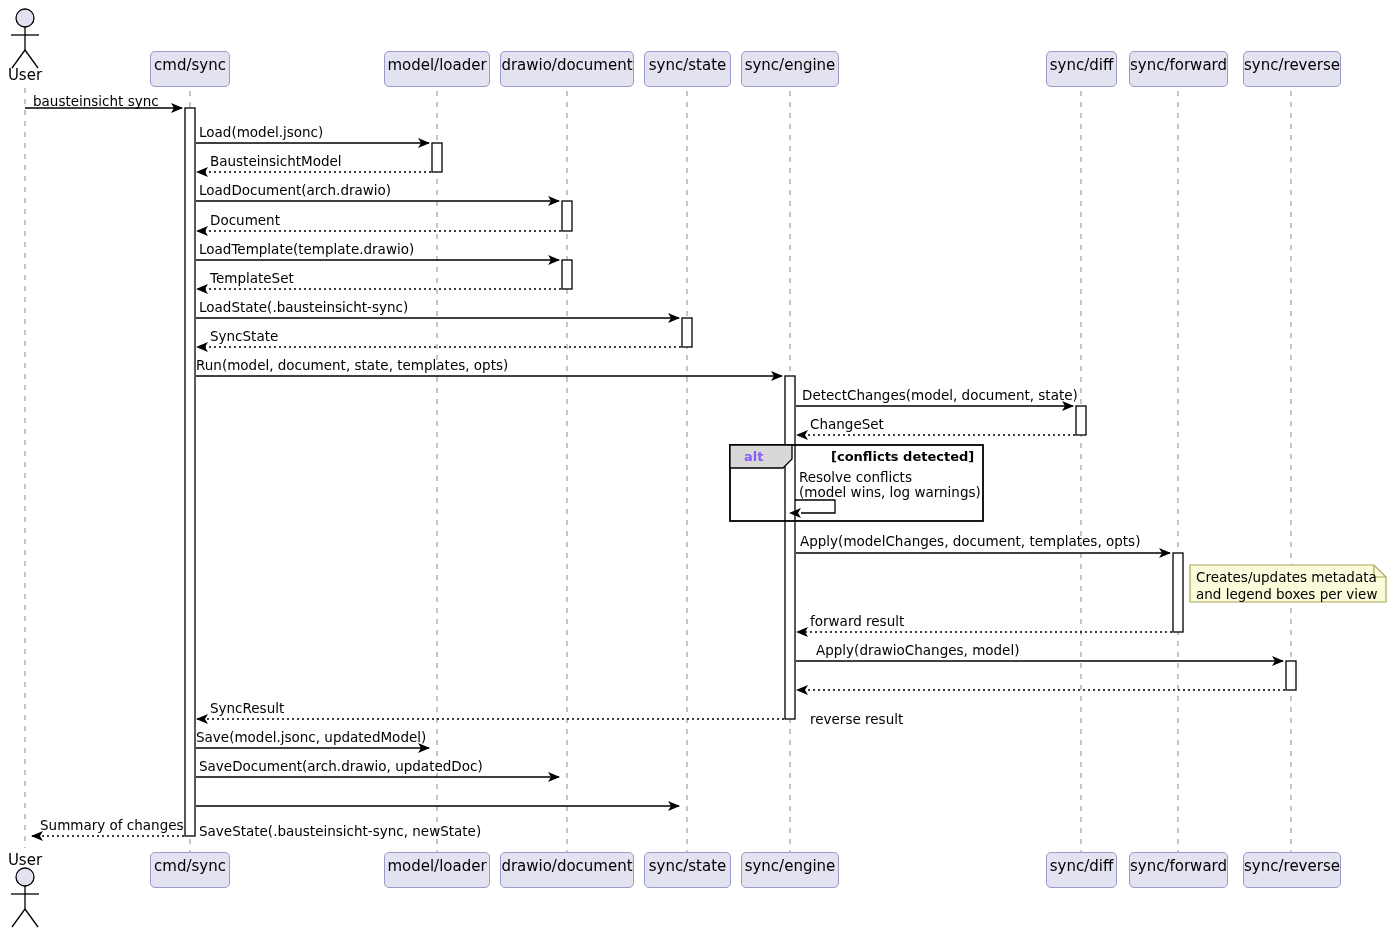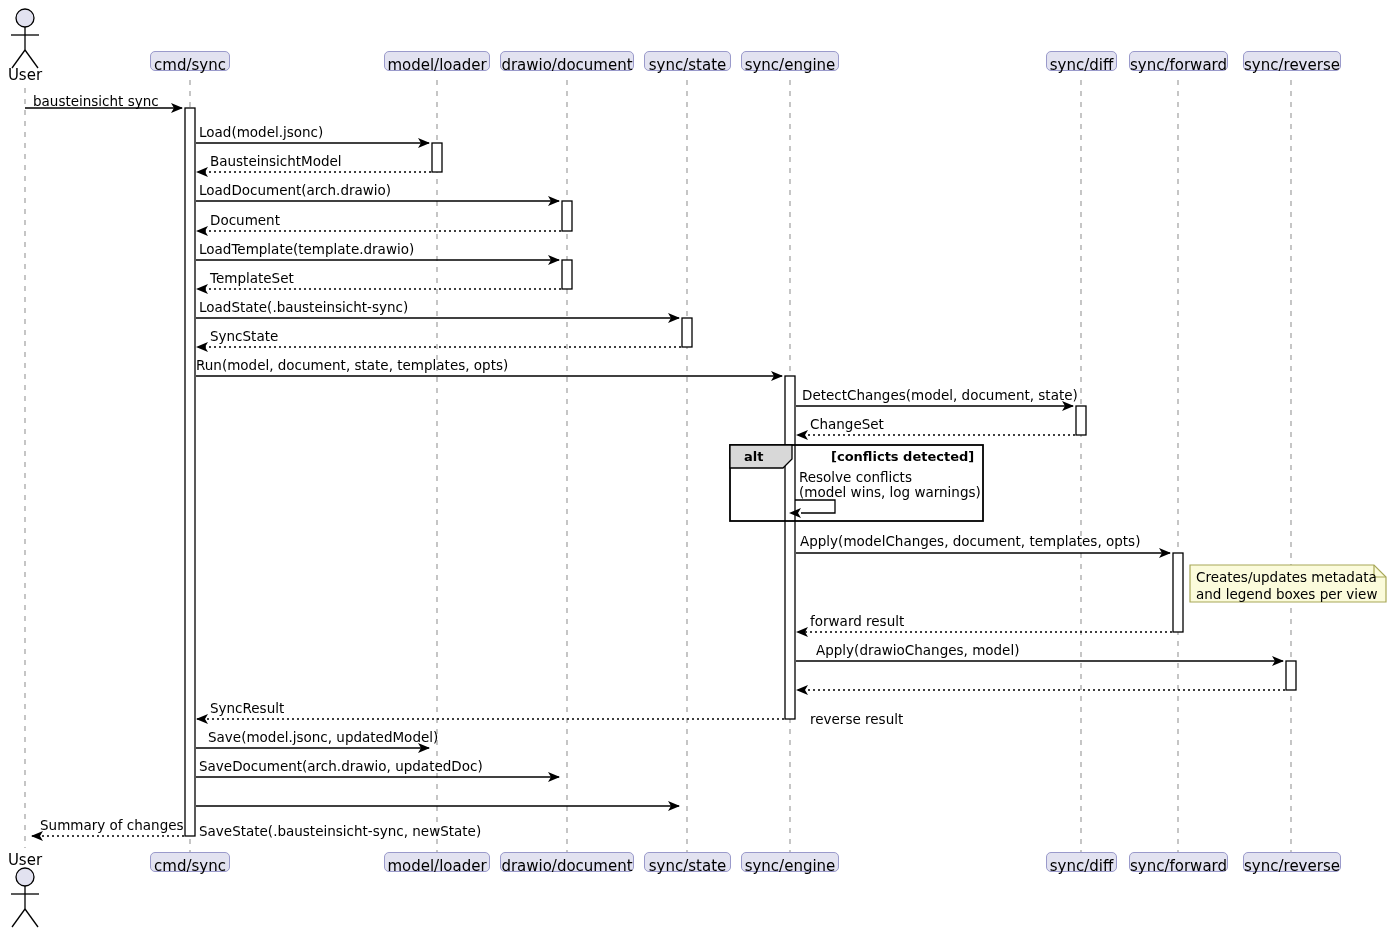--- a/index.html
+++ b/index.html
@@ -27,42 +27,42 @@
     position: absolute;
     box-sizing: border-box;
     background: #E2E2F0;
     border: 1px solid #9A9ACB;
     border-radius: 5px;
     font-size: 15px;
     color: #000000;
     text-align: center;
     line-height: 1;
     padding-top: 6px;
-    height: 20px;
+    height: 36px;
     white-space: nowrap;
   }
   .actor-label {
     position: absolute;
     font-size: 15px;
     color: #000000;
     white-space: nowrap;
     text-align: center;
   }
   .msg-label {
     position: absolute;
     font-size: 13.5px;
     color: #000000;
     white-space: nowrap;
     line-height: 14px;
   }
   .frame-title {
     position: absolute;
     font-size: 13px;
     font-weight: bold;
-    color: #000000;
+    color: #8b5cf6;
     white-space: nowrap;
   }
   .frame-guard {
     position: absolute;
     font-size: 13px;
     font-weight: bold;
     color: #000000;
     white-space: nowrap;
   }
   .frame-body {
@@ -204,21 +204,21 @@
   <div class="msg-label" style="left:199px; top:300px;">LoadState(.bausteinsicht-sync)</div>
   <div class="msg-label" style="left:210px; top:329px;">SyncState</div>
   <div class="msg-label" style="left:196px; top:358px;">Run(model, document, state, templates, opts)</div>
   <div class="msg-label" style="left:802px; top:388px;">DetectChanges(model, document, state)</div>
   <div class="msg-label" style="left:810px; top:417px;">ChangeSet</div>
   <div class="msg-label" style="left:800px; top:534px;">Apply(modelChanges, document, templates, opts)</div>
   <div class="msg-label" style="left:810px; top:614px;">forward result</div>
   <div class="msg-label" style="left:800px; top:643px;margin-left:16px;">Apply(drawioChanges, model)</div>
   <div class="msg-label" style="left:810px; top:712px;">reverse result</div>
   <div class="msg-label" style="left:210px; top:701px;">SyncResult</div>
-  <div class="msg-label" style="left:196px; top:730px;padding-left:12px;">Save(model.jsonc, updatedModel)</div>
+  <div class="msg-label" style="left:196px; top:730px;">Save(model.jsonc, updatedModel)</div>
   <div class="msg-label" style="left:199px; top:759px;">SaveDocument(arch.drawio, updatedDoc)</div>
   <div class="msg-label" style="left:199px; top:824px;">SaveState(.bausteinsicht-sync, newState)</div>
   <div class="msg-label" style="left:40px; top:818px;">Summary of changes</div>
 
   <div class="frame-title" style="left:744px; top:449px;">alt</div>
   <div class="frame-guard" style="left:803px; top:449px;margin-left:28px;">[conflicts detected]</div>
   <div class="frame-body" style="left:799px; top:470px;">Resolve conflicts</div>
   <div class="frame-body" style="left:799px; top:485px;">(model wins, log warnings)</div>
 
   <div class="note-text" style="left:1196px; top:569px;">Creates/updates metadata</div>

